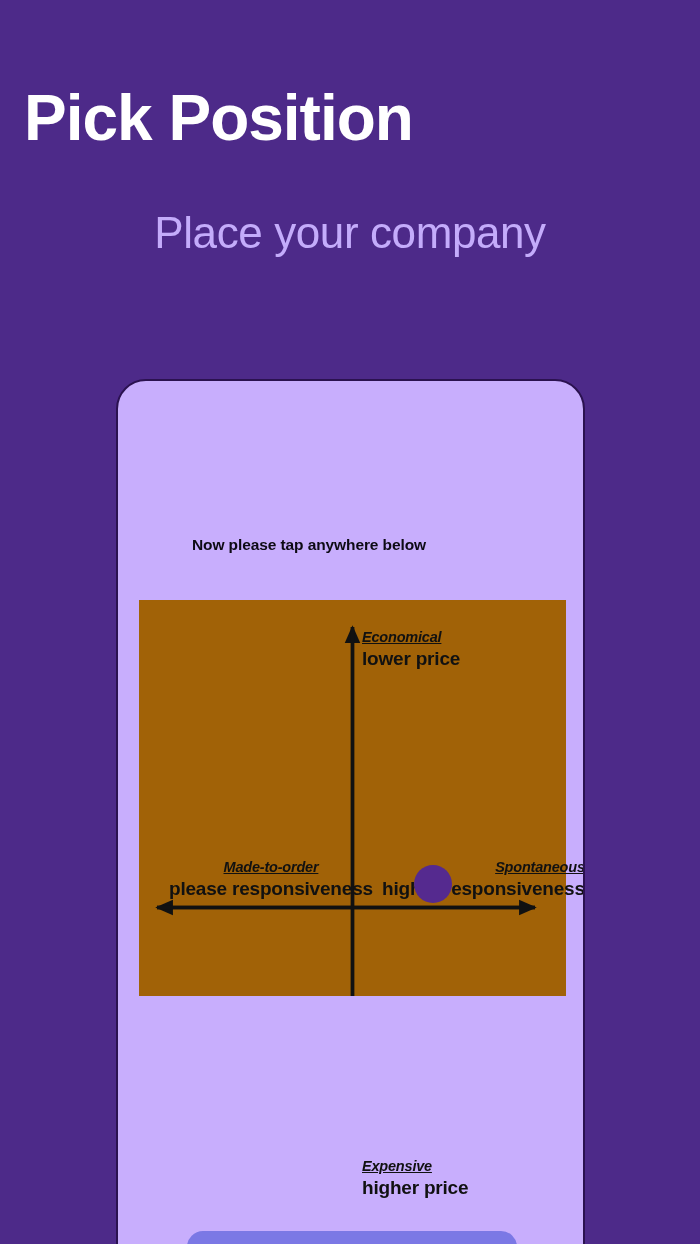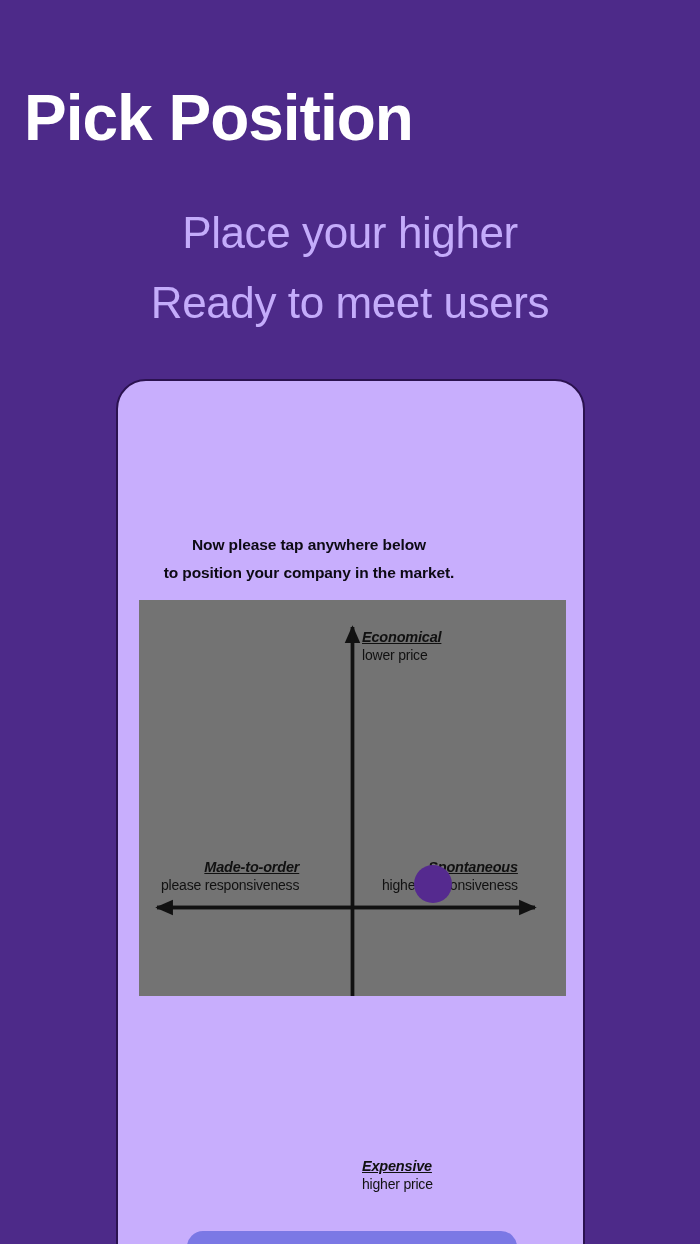--- a/index.html
+++ b/index.html
@@ -71,21 +71,21 @@
   }
   .tap-instruction span { display: block; }
 
   
   .chart-card {
     position: absolute;
     left: 21px;
     top: 219px;
     width: 427px;
     height: 396px;
-    background: #737373;
+    background: #a16207;
   }
   .chart-svg {
     display: block;
     width: 427px;
     height: 396px;
   }
 
   
   .axis-label {
     position: absolute;
@@ -96,27 +96,27 @@
   .axis-label .term {
     display: block;
     font-size: 14.5px;
     font-weight: bold;
     font-style: italic;
     text-decoration: underline;
     letter-spacing: -0.2px;
   }
   .axis-label .desc {
     display: block;
-    font-size: 14px;
-    font-weight: normal;
+    font-size: 19px;
+    font-weight: bold;
     letter-spacing: -0.2px;
   }
   .lbl-top    { left: 223px; top: 28px; }
   .lbl-bottom { left: 223px; top: 557px; }
-  .lbl-left   { left: 22px;  top: 258px; text-align: right; }
+  .lbl-left   { left: 30px;  top: 258px; text-align: center; }
   .lbl-right  { left: 243px; top: 258px; text-align: right; }
 
   .marker-dot {
     position: absolute;
     width: 38px;
     height: 38px;
     border-radius: 50%;
     background: #552a8f;
   }
 
@@ -136,29 +136,27 @@
     font-weight: bold;
     padding: 0;
   }
 </style>
 </head>
 <body>
 
 <div class="promo-title">Pick Position</div>
 
 <div class="promo-sub">
-  <span class="promo-sub-line">Place your higher</span>
-  <span class="promo-sub-line">Ready to meet users</span>
+  <span class="promo-sub-line">Place your company</span>
 </div>
 
 <div class="phone">
 
   <div class="tap-instruction">
     <span>Now please tap anywhere below</span>
-    <span>to position your company in the market.</span>
   </div>
 
   <div class="chart-card">
 
     <svg class="chart-svg" viewBox="0 0 427 396">
       <defs>
         <marker id="arrowEnd" viewBox="0 0 10 10" refX="9" refY="5" markerWidth="5.2" markerHeight="5.2" orient="auto-start-reverse">
           <path d="M 0 0.6 L 10 5 L 0 9.4 z" fill="#111111"></path>
         </marker>
       </defs>

